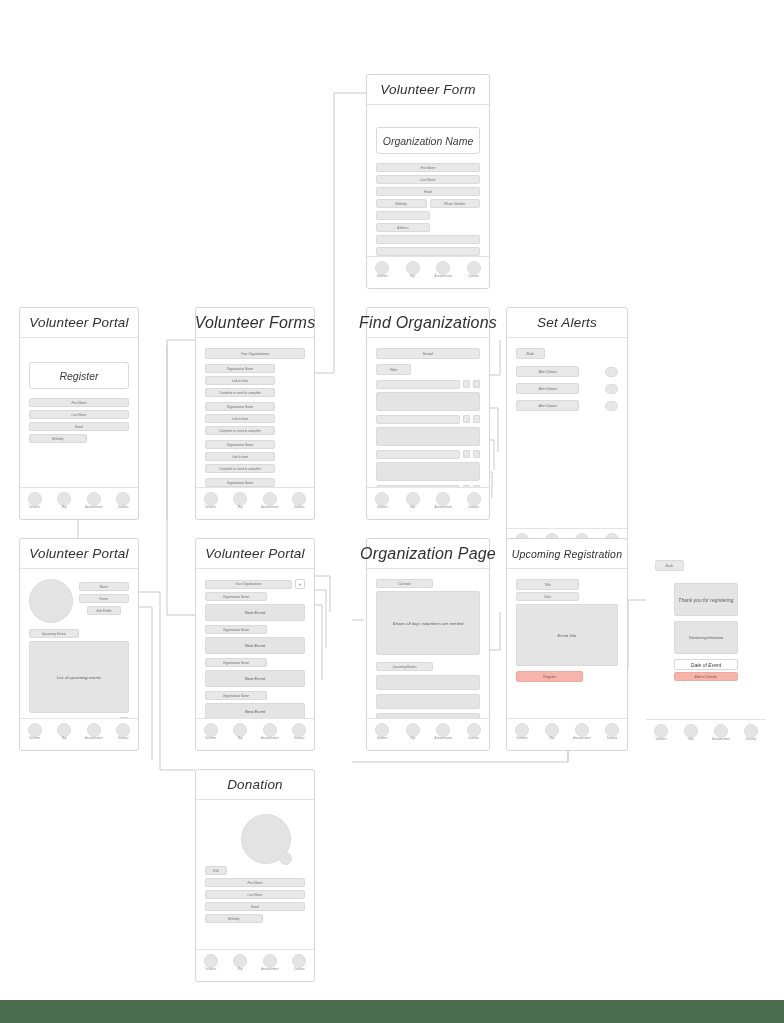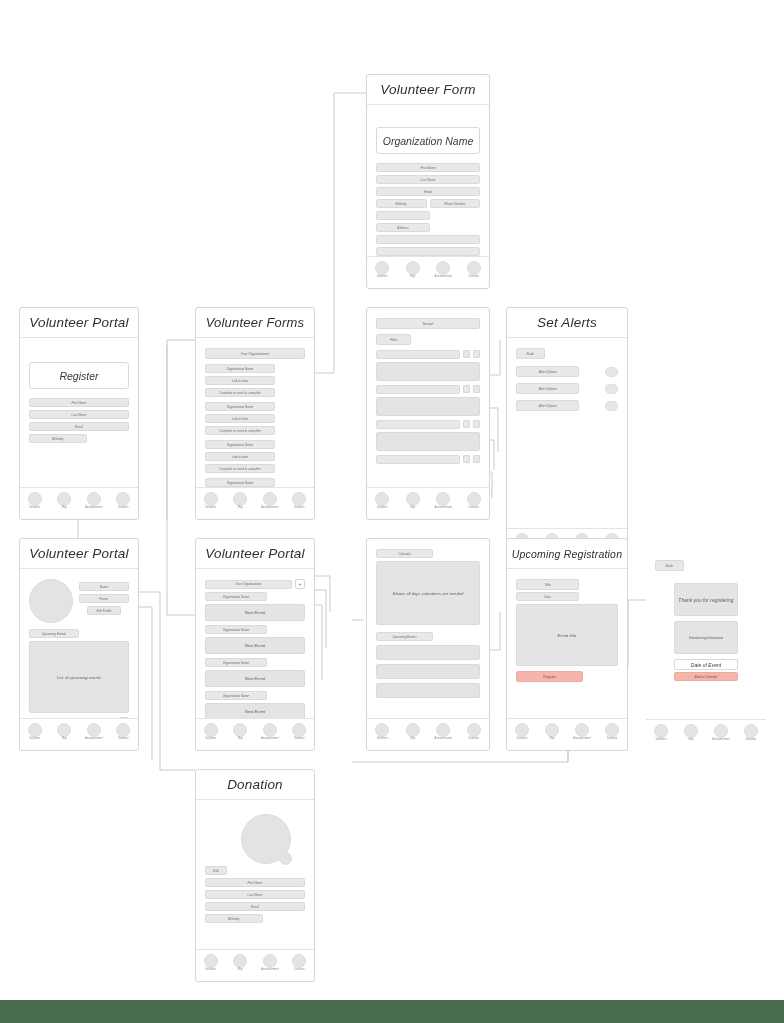--- a/index.html
+++ b/index.html
@@ -34,21 +34,21 @@
   .phone-title {
     height: 30px; flex: 0 0 30px;
     border-bottom: 1px solid #e3e3e3;
     display: flex; align-items: center; justify-content: center;
     color: #2f2f2f;
     font-size: 13.5px;
     letter-spacing: .2px;
     white-space: nowrap;
   }
   .phone.noframe .phone-title { border-bottom: none; }
-  .phone-title.t-sm { font-size: 13px; }
+  .phone-title.t-sm { font-size: 16px; }
   .phone-title.t-xs { font-size: 10.5px; }
 
   .phone-body {
     flex: 1 1 auto;
     position: relative;
     padding: 10px 9px;
     overflow: hidden;
   }
 
   .phone-nav {
@@ -270,20 +270,21 @@
           <div class="nav-label">Announcement</div>
         </div>
       <div class="nav-item">
           <div class="nav-dot"></div>
           <div class="nav-label">Donation</div>
         </div>
     </div>
   </div>
 
   <div class="phone" style="left:366px; top:307px; width:124px; height:213px;">
+    <div class="phone-title t-sm">Find Organizations</div>
     <div class="phone-body">
       <div class="bar tall" style="margin-bottom:5px;">Search</div>
       <div class="bar tall" style="width:34%; margin-bottom:5px;">Filter</div>
       <div id="fo-results">
           <div class="row mb" style="align-items:flex-start;">
             <div class="bar" style="flex:1; margin-bottom:0; height:9px;"></div>
             <div class="row" style="gap:3px;">
               <div class="sqicon"></div>
               <div class="sqicon"></div>
             </div>
@@ -444,20 +445,21 @@
           <div class="nav-label">Announcement</div>
         </div>
       <div class="nav-item">
           <div class="nav-dot"></div>
           <div class="nav-label">Donation</div>
         </div>
     </div>
   </div>
 
   <div class="phone" style="left:366px; top:538px; width:124px; height:213px;">
+    <div class="phone-title t-sm">Organization Page</div>
     <div class="phone-body">
       <div class="bar" style="width:55%;">Calendar</div>
       <div class="panelbox" style="height:64px; margin-bottom:7px;">Shows all days volunteers are needed</div>
       <div class="bar" style="width:55%; margin-bottom:4px;">Upcoming Events</div>
       <div id="op-slots">
           <div class="panelbox" style="height:15px; margin-bottom:4px;"></div>
           <div class="panelbox" style="height:15px; margin-bottom:4px;"></div>
           <div class="panelbox" style="height:15px; margin-bottom:4px;"></div>
         </div>
     </div>

